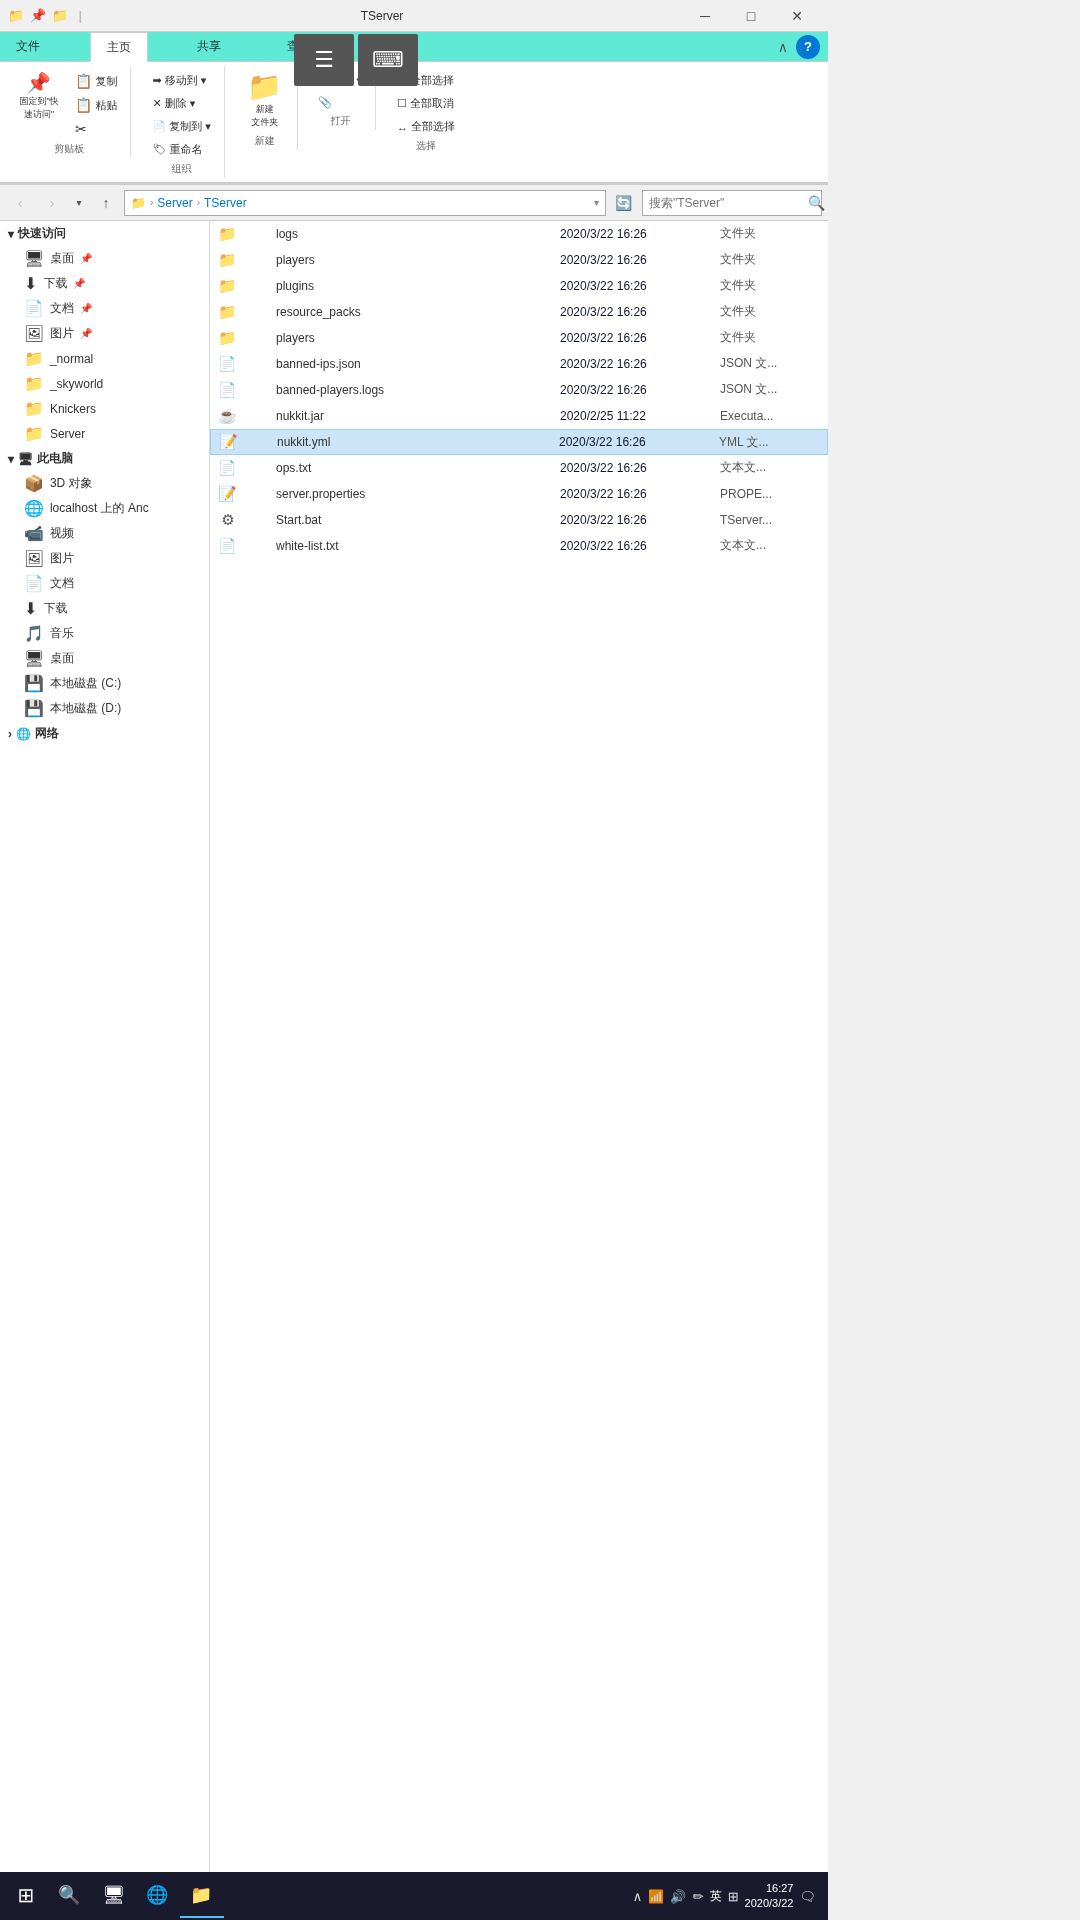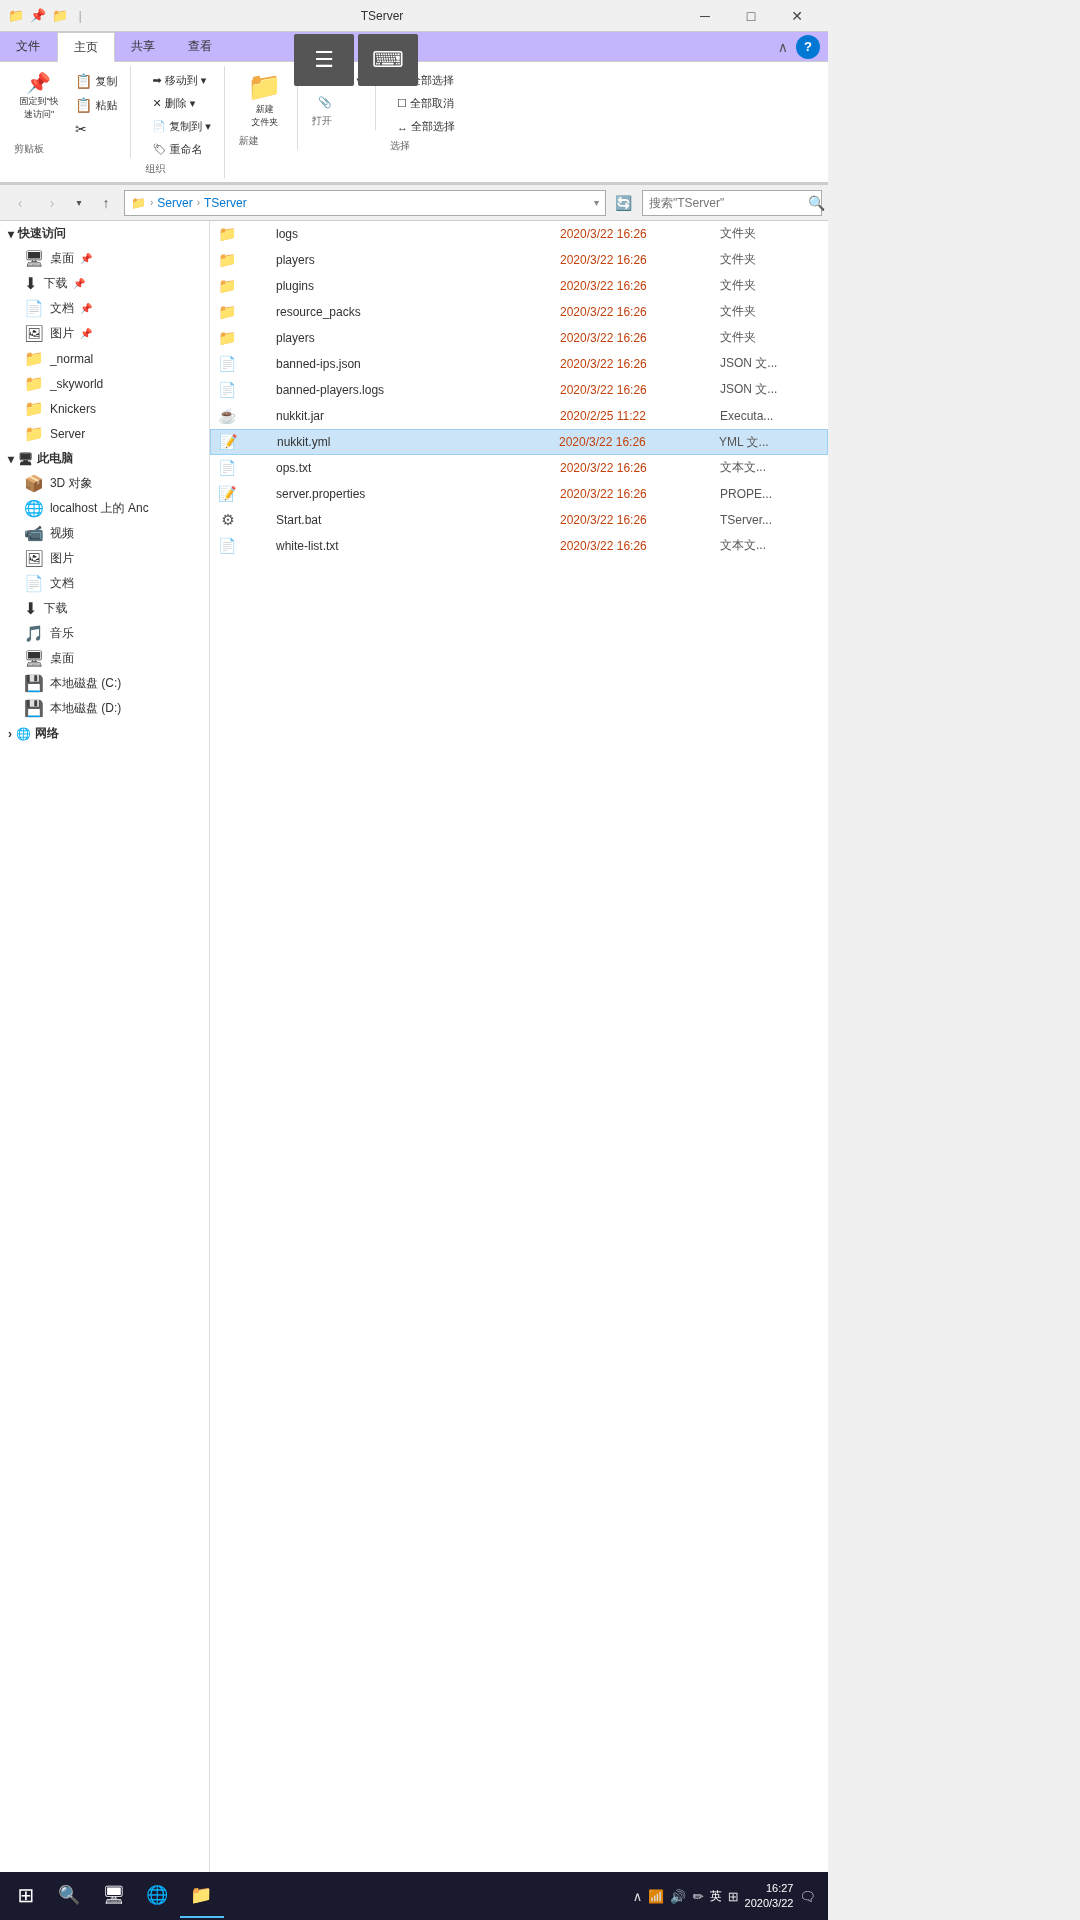--- a/index.html
+++ b/index.html
@@ -21,21 +21,22 @@
 
     
     .ribbon {
       background: #f0f0f0;
       border-bottom: 1px solid #ccc;
     }
     .ribbon-tabs {
       display: flex;
       height: 30px;
       border-bottom: 1px solid #ccc;
-      background: #c4b5fd;
+      background: #5eead4;
+      gap: 33px;
     }
     .ribbon-tab {
       padding: 6px 16px;
       font-size: 12px;
       cursor: pointer;
       color: #333;
       border-right: 1px solid transparent;
     }
     .ribbon-tab.active {
       background: white;
@@ -226,21 +227,21 @@
       height: 26px;
       padding: 0 8px;
       cursor: pointer;
       font-size: 12px;
       color: #333;
       border-bottom: 1px solid transparent;
     }
     .file-row.selected { background: #cce4f7; border: 1px solid #99d1f5; }
     .file-row .file-icon { width: 20px; text-align: center; font-size: 15px; margin-right: 6px; }
     .file-row .file-name { flex: 1; white-space: nowrap; overflow: hidden; text-overflow: ellipsis; padding-left: 32px; }
-    .file-row .file-date { width: 160px; color: #c2410c; }
+    .file-row .file-date { width: 160px; color: #0f172a; }
     .file-row .file-type { width: 100px; color: #555; overflow: hidden; text-overflow: ellipsis; white-space: nowrap; }
 
     
     .hscroll-bar {
       height: 20px;
       background: #f0f0f0;
       border-top: 1px solid #ccc;
       display: flex;
       align-items: center;
       padding: 0 4px;
@@ -293,20 +294,21 @@
     }
     .group-inner {
       display: flex;
       gap: 4px;
       align-items: flex-start;
       flex: 1;
     }
     .group-label {
       font-size: 10px;
       color: #666;
+      text-align: center;
       margin-top: 2px;
     }
   </style>
 </head>
 <body>
 
 <div class="title-bar">
   <div class="title-bar-icons">
     <span>📁</span>
     <span>📌</span>

